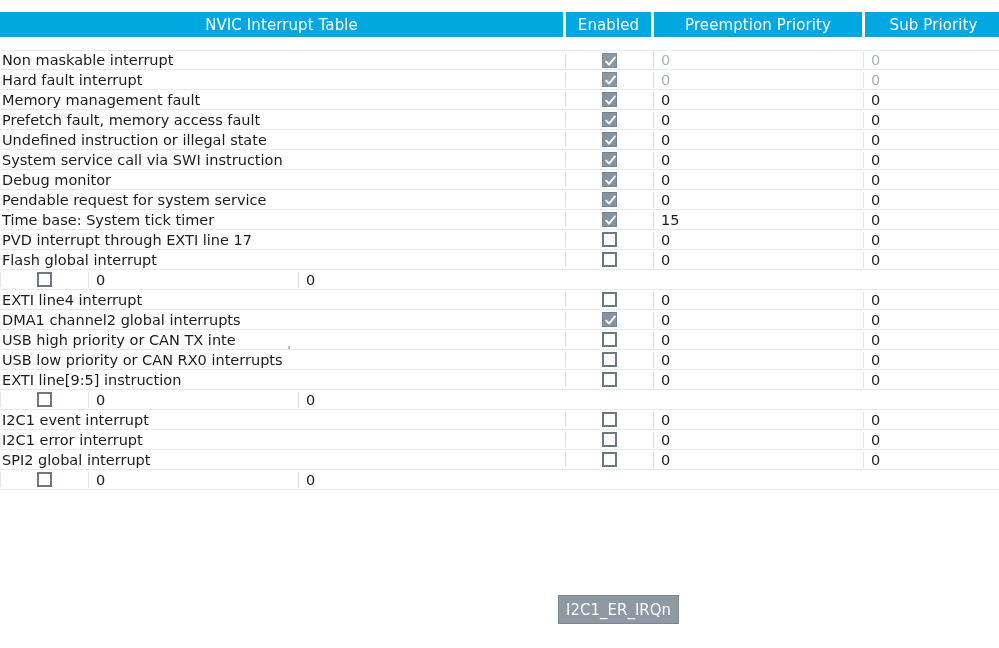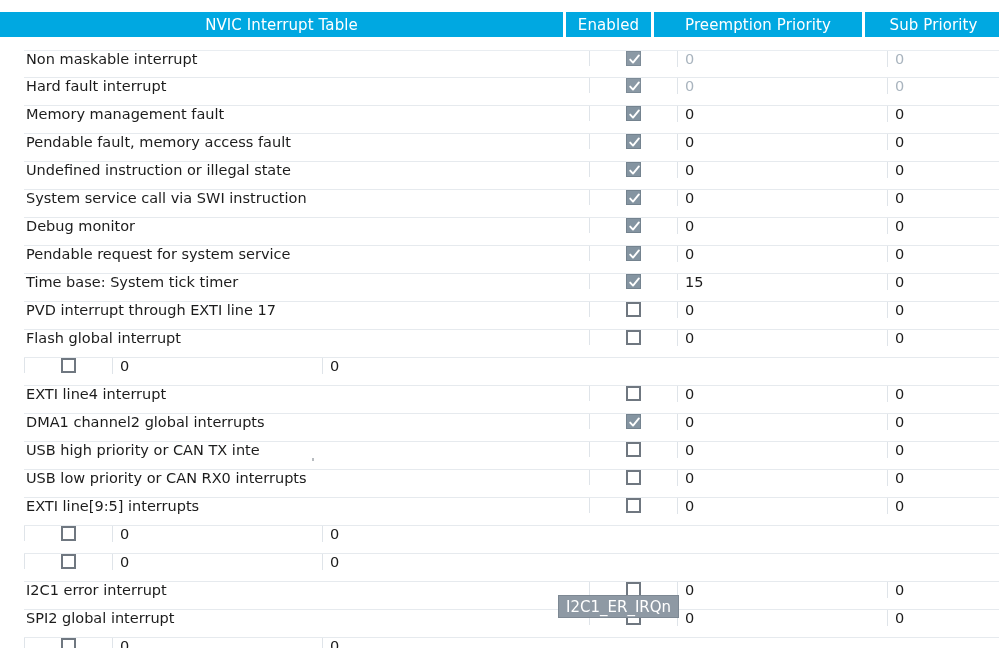--- a/index.html
+++ b/index.html
@@ -50,26 +50,25 @@
 
   
   .table {
     position: absolute;
     left: 0;
     top: 50px;
     width: 999px;
   }
   .row {
     position: relative;
-    height: 28px;
+    height: 20px;
     border-bottom: 1px solid #e6eaee;
     display: flex;
-    align-items: flex-start;
-    box-sizing: border-box;
-    margin-left: 24px;
+    align-items: center;
+    box-sizing: border-box;
   }
   .row:first-child { border-top: 1px solid #e9edf1; }
 
   .cell {
     box-sizing: border-box;
     display: flex;
     align-items: center;
     font-size: 14.5px;
     color: #1c1c1c;
     overflow: hidden;
@@ -130,21 +129,21 @@
     width: 2px;
     height: 3px;
     background: #b8bcc0;
   }
 
   
   .tooltip {
     position: absolute;
     left: 558px;
     top: 595px;
-    height: 23px;
+    height: 29px;
     padding: 0 7px;
     background: #8e99a4;
     border: 1px solid #7d8893;
     color: #ffffff;
     font-size: 15px;
     display: flex;
     align-items: center;
     box-sizing: border-box;
     white-space: nowrap;
     z-index: 40;
@@ -194,21 +193,21 @@
         <span class="cb checked">
           <svg width="13" height="13" viewBox="0 0 13 13">
             <path d="M2.2 6.6 L5.0 9.6 L10.9 2.4" stroke="#ffffff" stroke-width="1.9" fill="none" stroke-linecap="round" stroke-linejoin="round"></path>
           </svg>
         </span>
       </div>
       <div class="cell c-pre">0</div>
       <div class="cell c-sub">0</div>
     </div>
     <div class="row">
-      <div class="cell c-name">Pendable fault, memory access fault</div>
+      <div class="cell c-name">Prefetch fault, memory access fault</div>
       <div class="cell c-en">
         <span class="cb checked">
           <svg width="13" height="13" viewBox="0 0 13 13">
             <path d="M2.2 6.6 L5.0 9.6 L10.9 2.4" stroke="#ffffff" stroke-width="1.9" fill="none" stroke-linecap="round" stroke-linejoin="round"></path>
           </svg>
         </span>
       </div>
       <div class="cell c-pre">0</div>
       <div class="cell c-sub">0</div>
     </div>
@@ -326,35 +325,36 @@
     </div>
     <div class="row">
       <div class="cell c-name">USB low priority or CAN RX0 interrupts</div>
       <div class="cell c-en">
         <span class="cb unchecked"></span>
       </div>
       <div class="cell c-pre">0</div>
       <div class="cell c-sub">0</div>
     </div>
     <div class="row">
-      <div class="cell c-name">EXTI line[9:5] interrupts</div>
-      <div class="cell c-en">
-        <span class="cb unchecked"></span>
-      </div>
-      <div class="cell c-pre">0</div>
-      <div class="cell c-sub">0</div>
-    </div>
-    <div class="row">
-      <div class="cell c-en">
-        <span class="cb unchecked"></span>
-      </div>
-      <div class="cell c-pre">0</div>
-      <div class="cell c-sub">0</div>
-    </div>
-    <div class="row">
+      <div class="cell c-name">EXTI line[9:5] instruction</div>
+      <div class="cell c-en">
+        <span class="cb unchecked"></span>
+      </div>
+      <div class="cell c-pre">0</div>
+      <div class="cell c-sub">0</div>
+    </div>
+    <div class="row">
+      <div class="cell c-en">
+        <span class="cb unchecked"></span>
+      </div>
+      <div class="cell c-pre">0</div>
+      <div class="cell c-sub">0</div>
+    </div>
+    <div class="row">
+      <div class="cell c-name">I2C1 event interrupt</div>
       <div class="cell c-en">
         <span class="cb unchecked"></span>
       </div>
       <div class="cell c-pre">0</div>
       <div class="cell c-sub">0</div>
     </div>
     <div class="row">
       <div class="cell c-name">I2C1 error interrupt</div>
       <div class="cell c-en">
         <span class="cb unchecked"></span>

